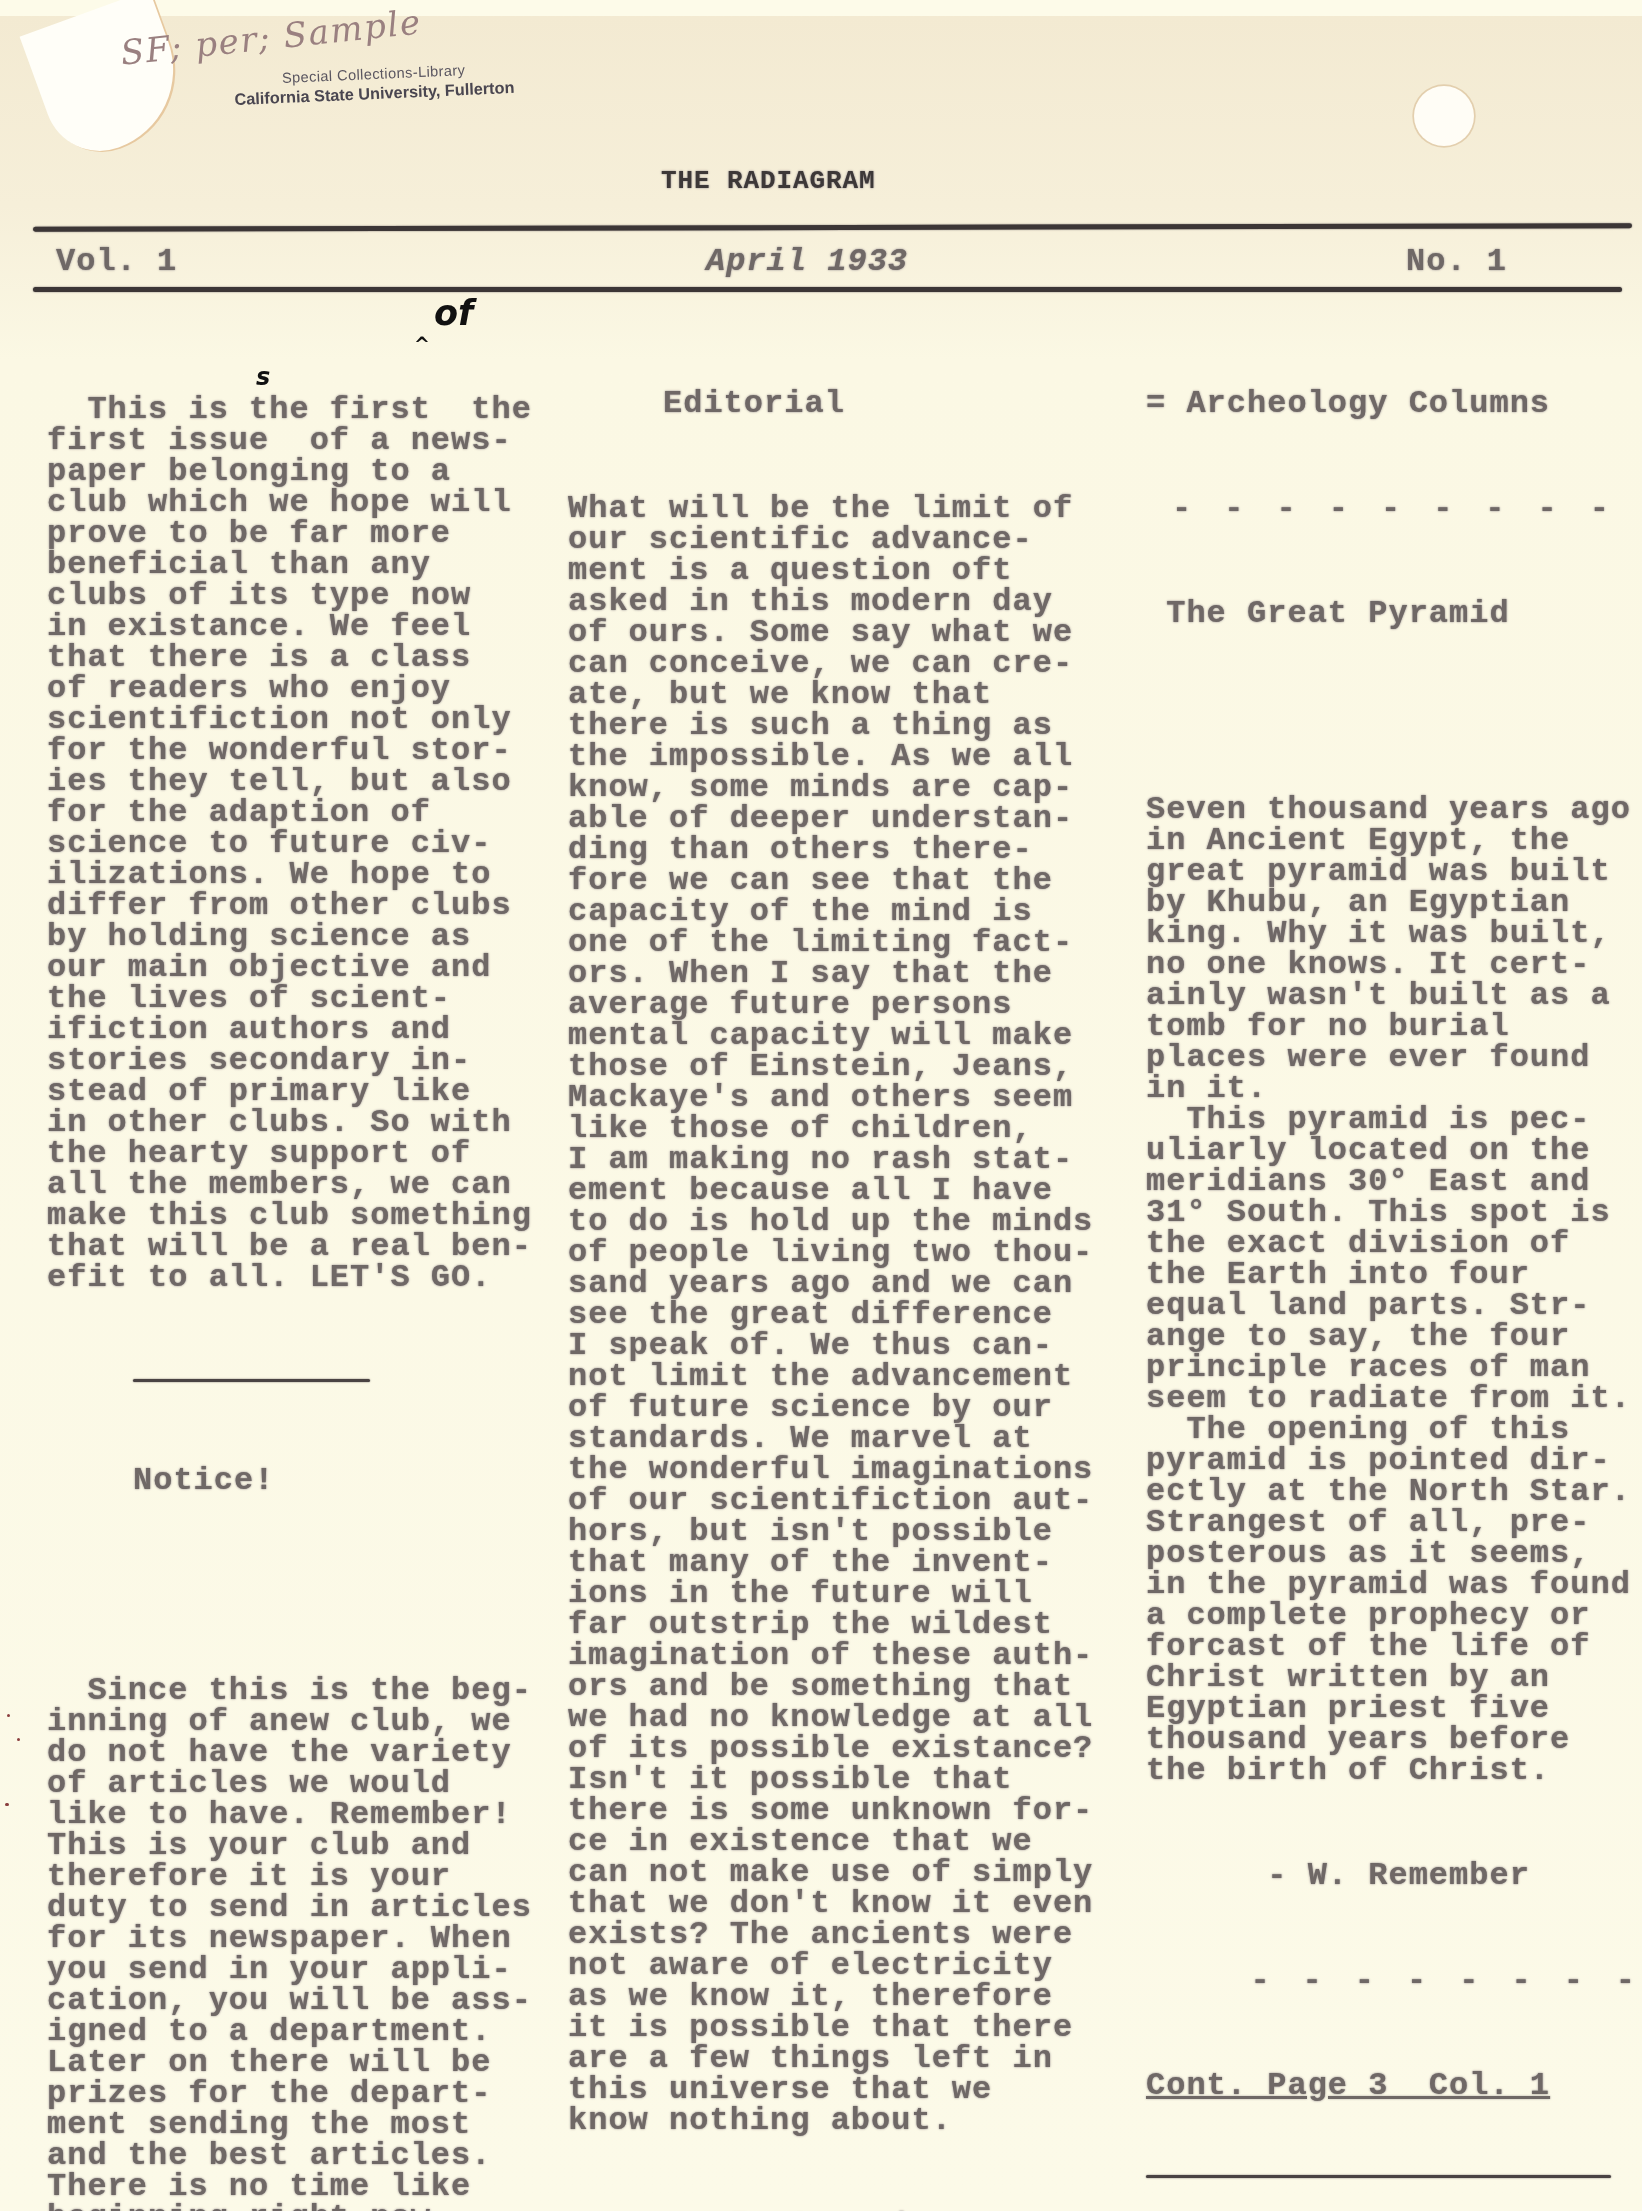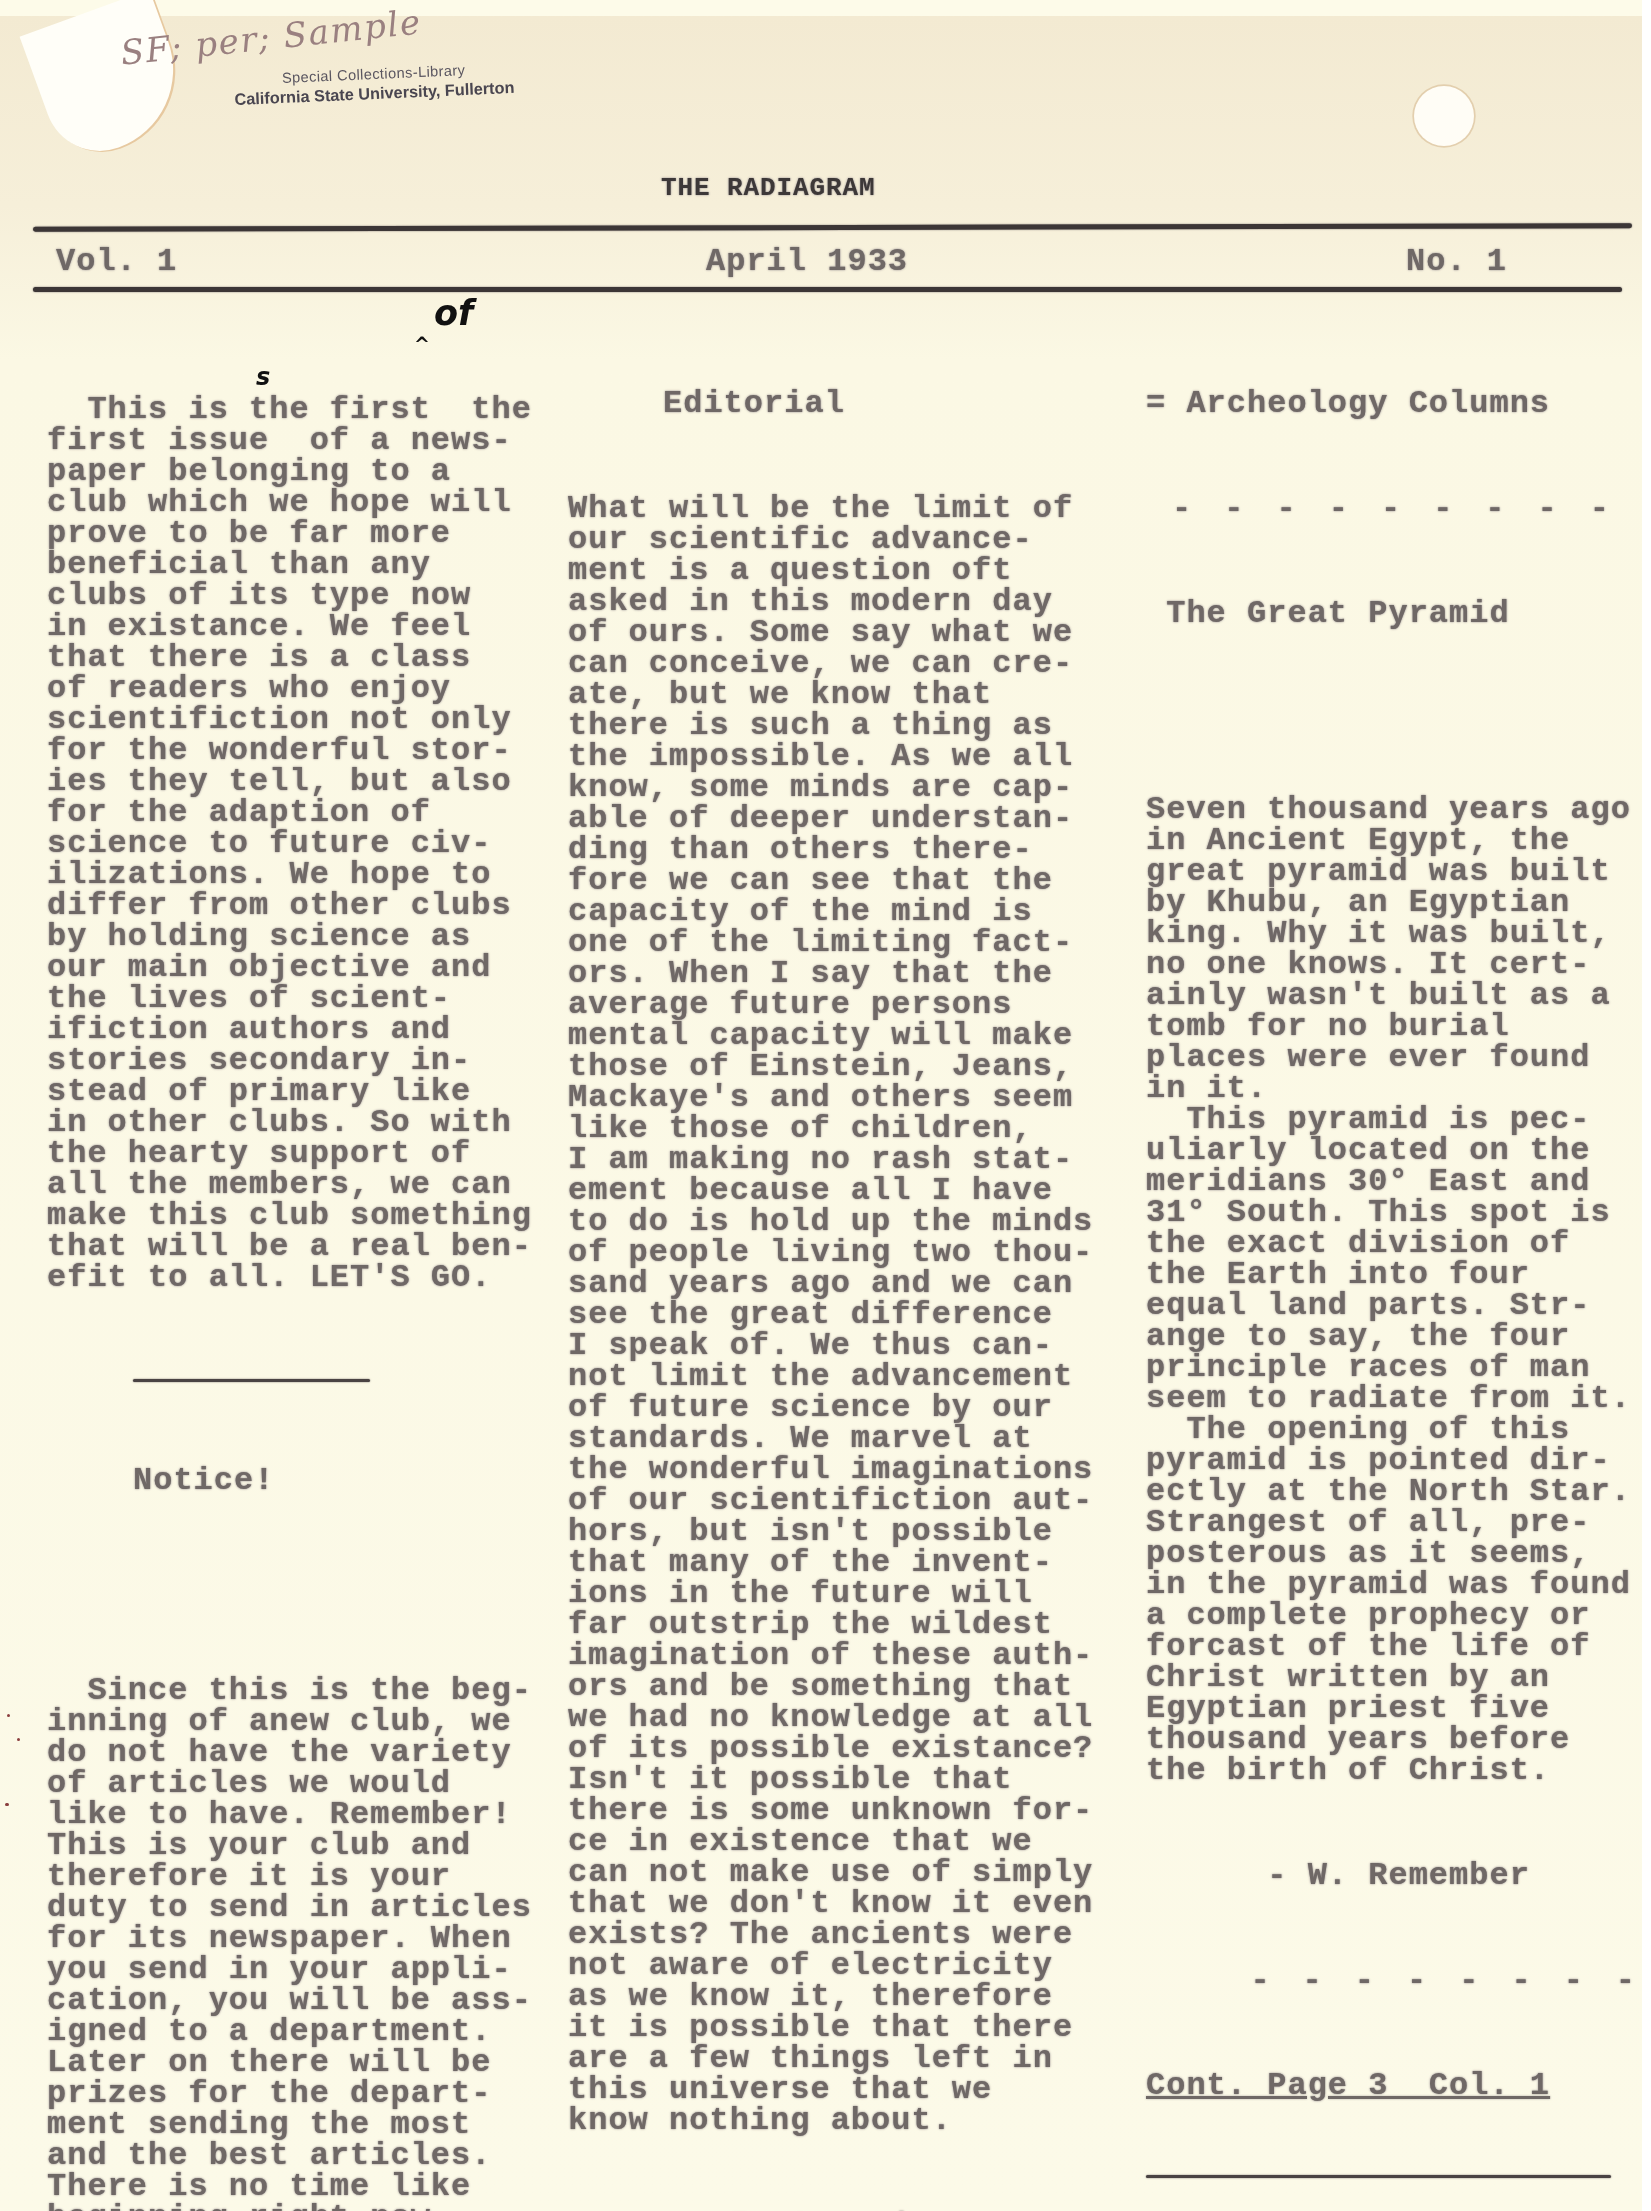--- a/index.html
+++ b/index.html
@@ -39,28 +39,28 @@
     .stamp .l2 { font-size: 16.3px; font-weight: bold; }
     .tw {
       color: #6f6866;
       font-weight: bold;
       font-size: 32px;
       letter-spacing: 1px;
       text-shadow: 0 0 1.3px #9c9593, 0 0 2.6px #b8b1ad;
       white-space: pre;
     }
     .title {
-      position:absolute; left:661px; top:173px; font-size: 26px; color:#3d3838;
+      position:absolute; left:661px; top:166px; font-size: 26px; color:#3d3838;
       letter-spacing: 0.9px;
     }
     .rule { position:absolute; height:5.2px; background:#3c3636; border-radius:2.6px; box-shadow:0 0 1.7px #6b6363; }
     .rule-top { left:33px; top:225px; width:1599px; transform: rotate(-0.12deg); }
     .rule-bot { left:33px; top:287px; width:1589px; }
     .masthead-vol { position:absolute; left:56px; top:243px; }
-    .masthead-date { position:absolute; left:706px; top:243px; }
+    .masthead-date { position:absolute; left:706px; top:243px;font-style:italic; }
     .masthead-no { position:absolute; left:1406px; top:243px; }
     .col { position:absolute; }
     .col .line { display:block; height:31px; line-height:31px; }
     .col1 { left:47px; top:320px; }
     .col2 { left:568px; top:314px; }
     .col3 { left:1146px; top:314px; }
     .short-rule { height:3.4px; background:#4a4343; border-radius:1.7px; margin: 12px 0 8.6px 0; box-shadow:0 0 1.7px #6b6363; }
     .dashes { letter-spacing: 6.9px; }
     .ink-note {
       position:absolute; font-family:"DejaVu Sans", sans-serif; font-style: italic;

